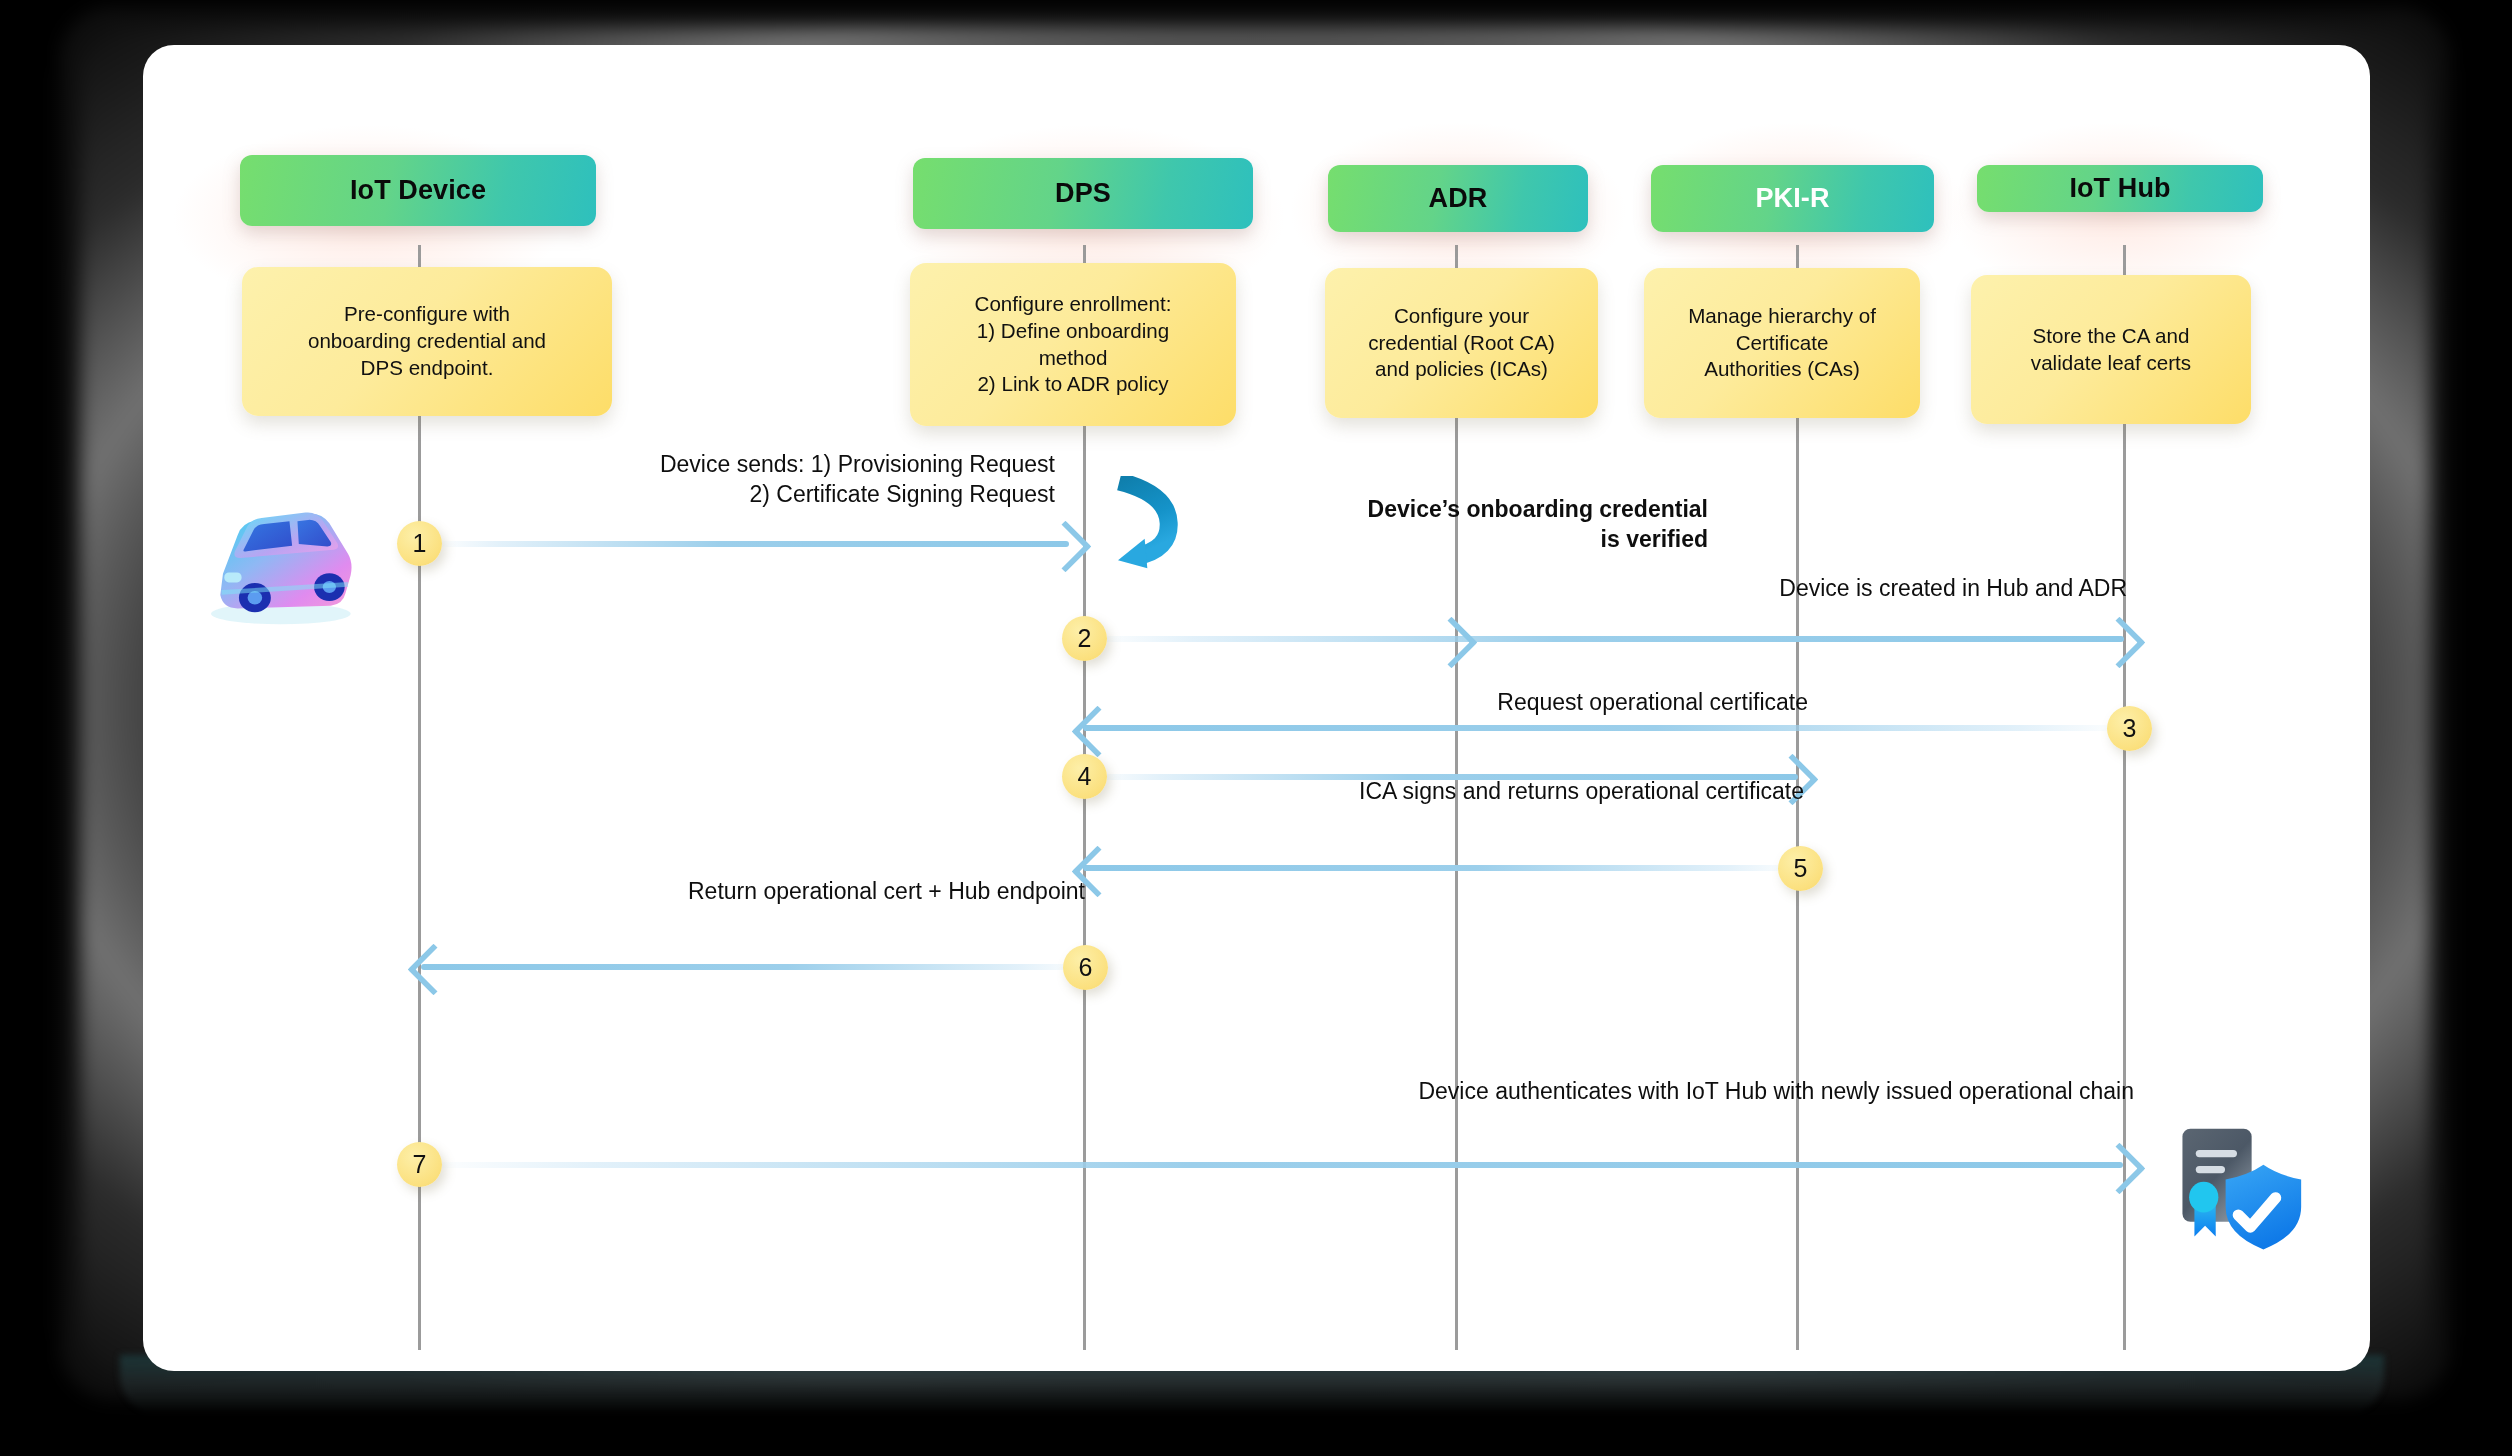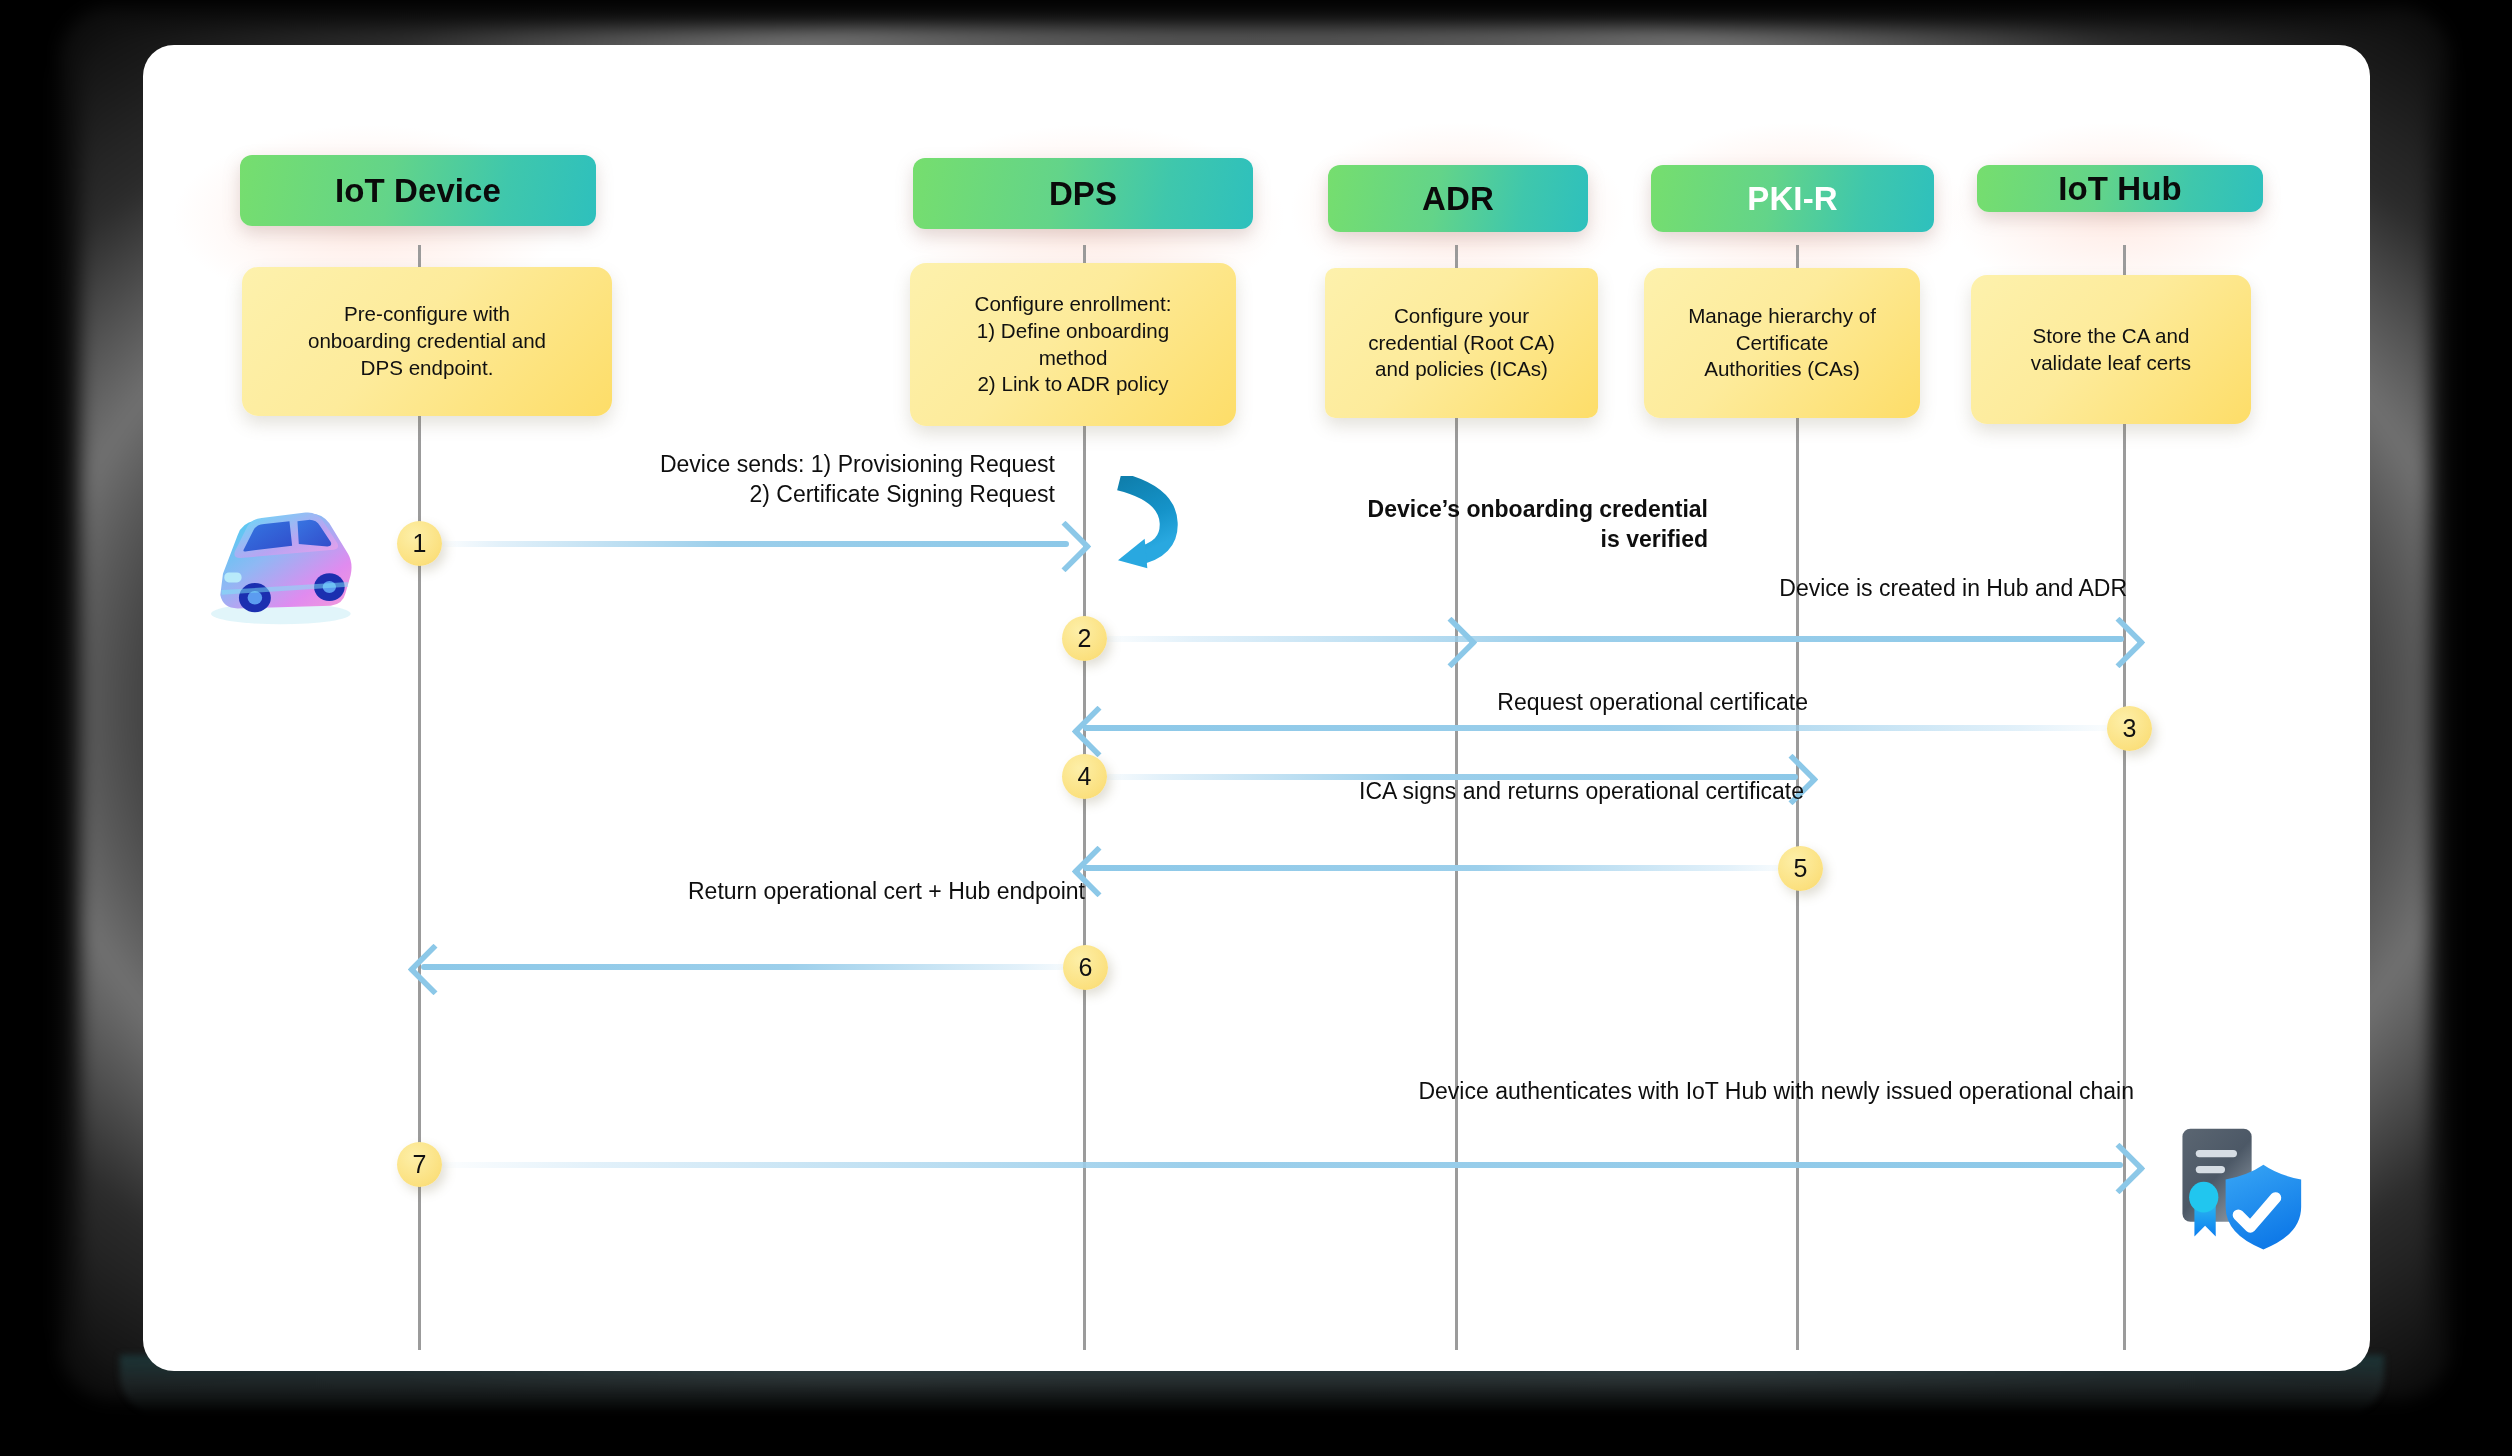--- a/index.html
+++ b/index.html
@@ -76,21 +76,21 @@
   .actor {
     position: absolute;
     border-radius: 12px;
     background: linear-gradient(100deg, #76de6e 0%, #63d489 42%, #3fc7ac 74%, #2ec0bd 100%);
     box-shadow: 0 6.7px 17.3px rgba(150,120,110,0.28);
     display: flex;
     align-items: center;
     justify-content: center;
   }
   .actor-label {
-    font-size: 33px;
+    font-size: 27px;
     font-weight: bold;
     color: #0a0a0a;
     letter-spacing: 0.1px;
     white-space: nowrap;
   }
   .actor-label.light { color: #ffffff; }
 
   
   .note {
     position: absolute;
@@ -199,21 +199,21 @@
       <span class="note-text">Pre-configure with
 onboarding credential and
 DPS endpoint.</span>
     </div>
     <div class="note" style="left:767px; top:218px; width:326px; height:163px;">
       <span class="note-text">Configure enrollment:
 1) Define onboarding
 method
 2) Link to ADR policy</span>
     </div>
-    <div class="note" style="left:1182px; top:223px; width:273px; height:150px;border-radius:10px;">
+    <div class="note" style="left:1182px; top:223px; width:273px; height:150px;">
       <span class="note-text">Configure your
 credential (Root CA)
 and policies (ICAs)</span>
     </div>
     <div class="note" style="left:1501px; top:223px; width:276px; height:150px;">
       <span class="note-text">Manage hierarchy of
 Certificate
 Authorities (CAs)</span>
     </div>
     <div class="note" style="left:1828px; top:230px; width:280px; height:149px;">

